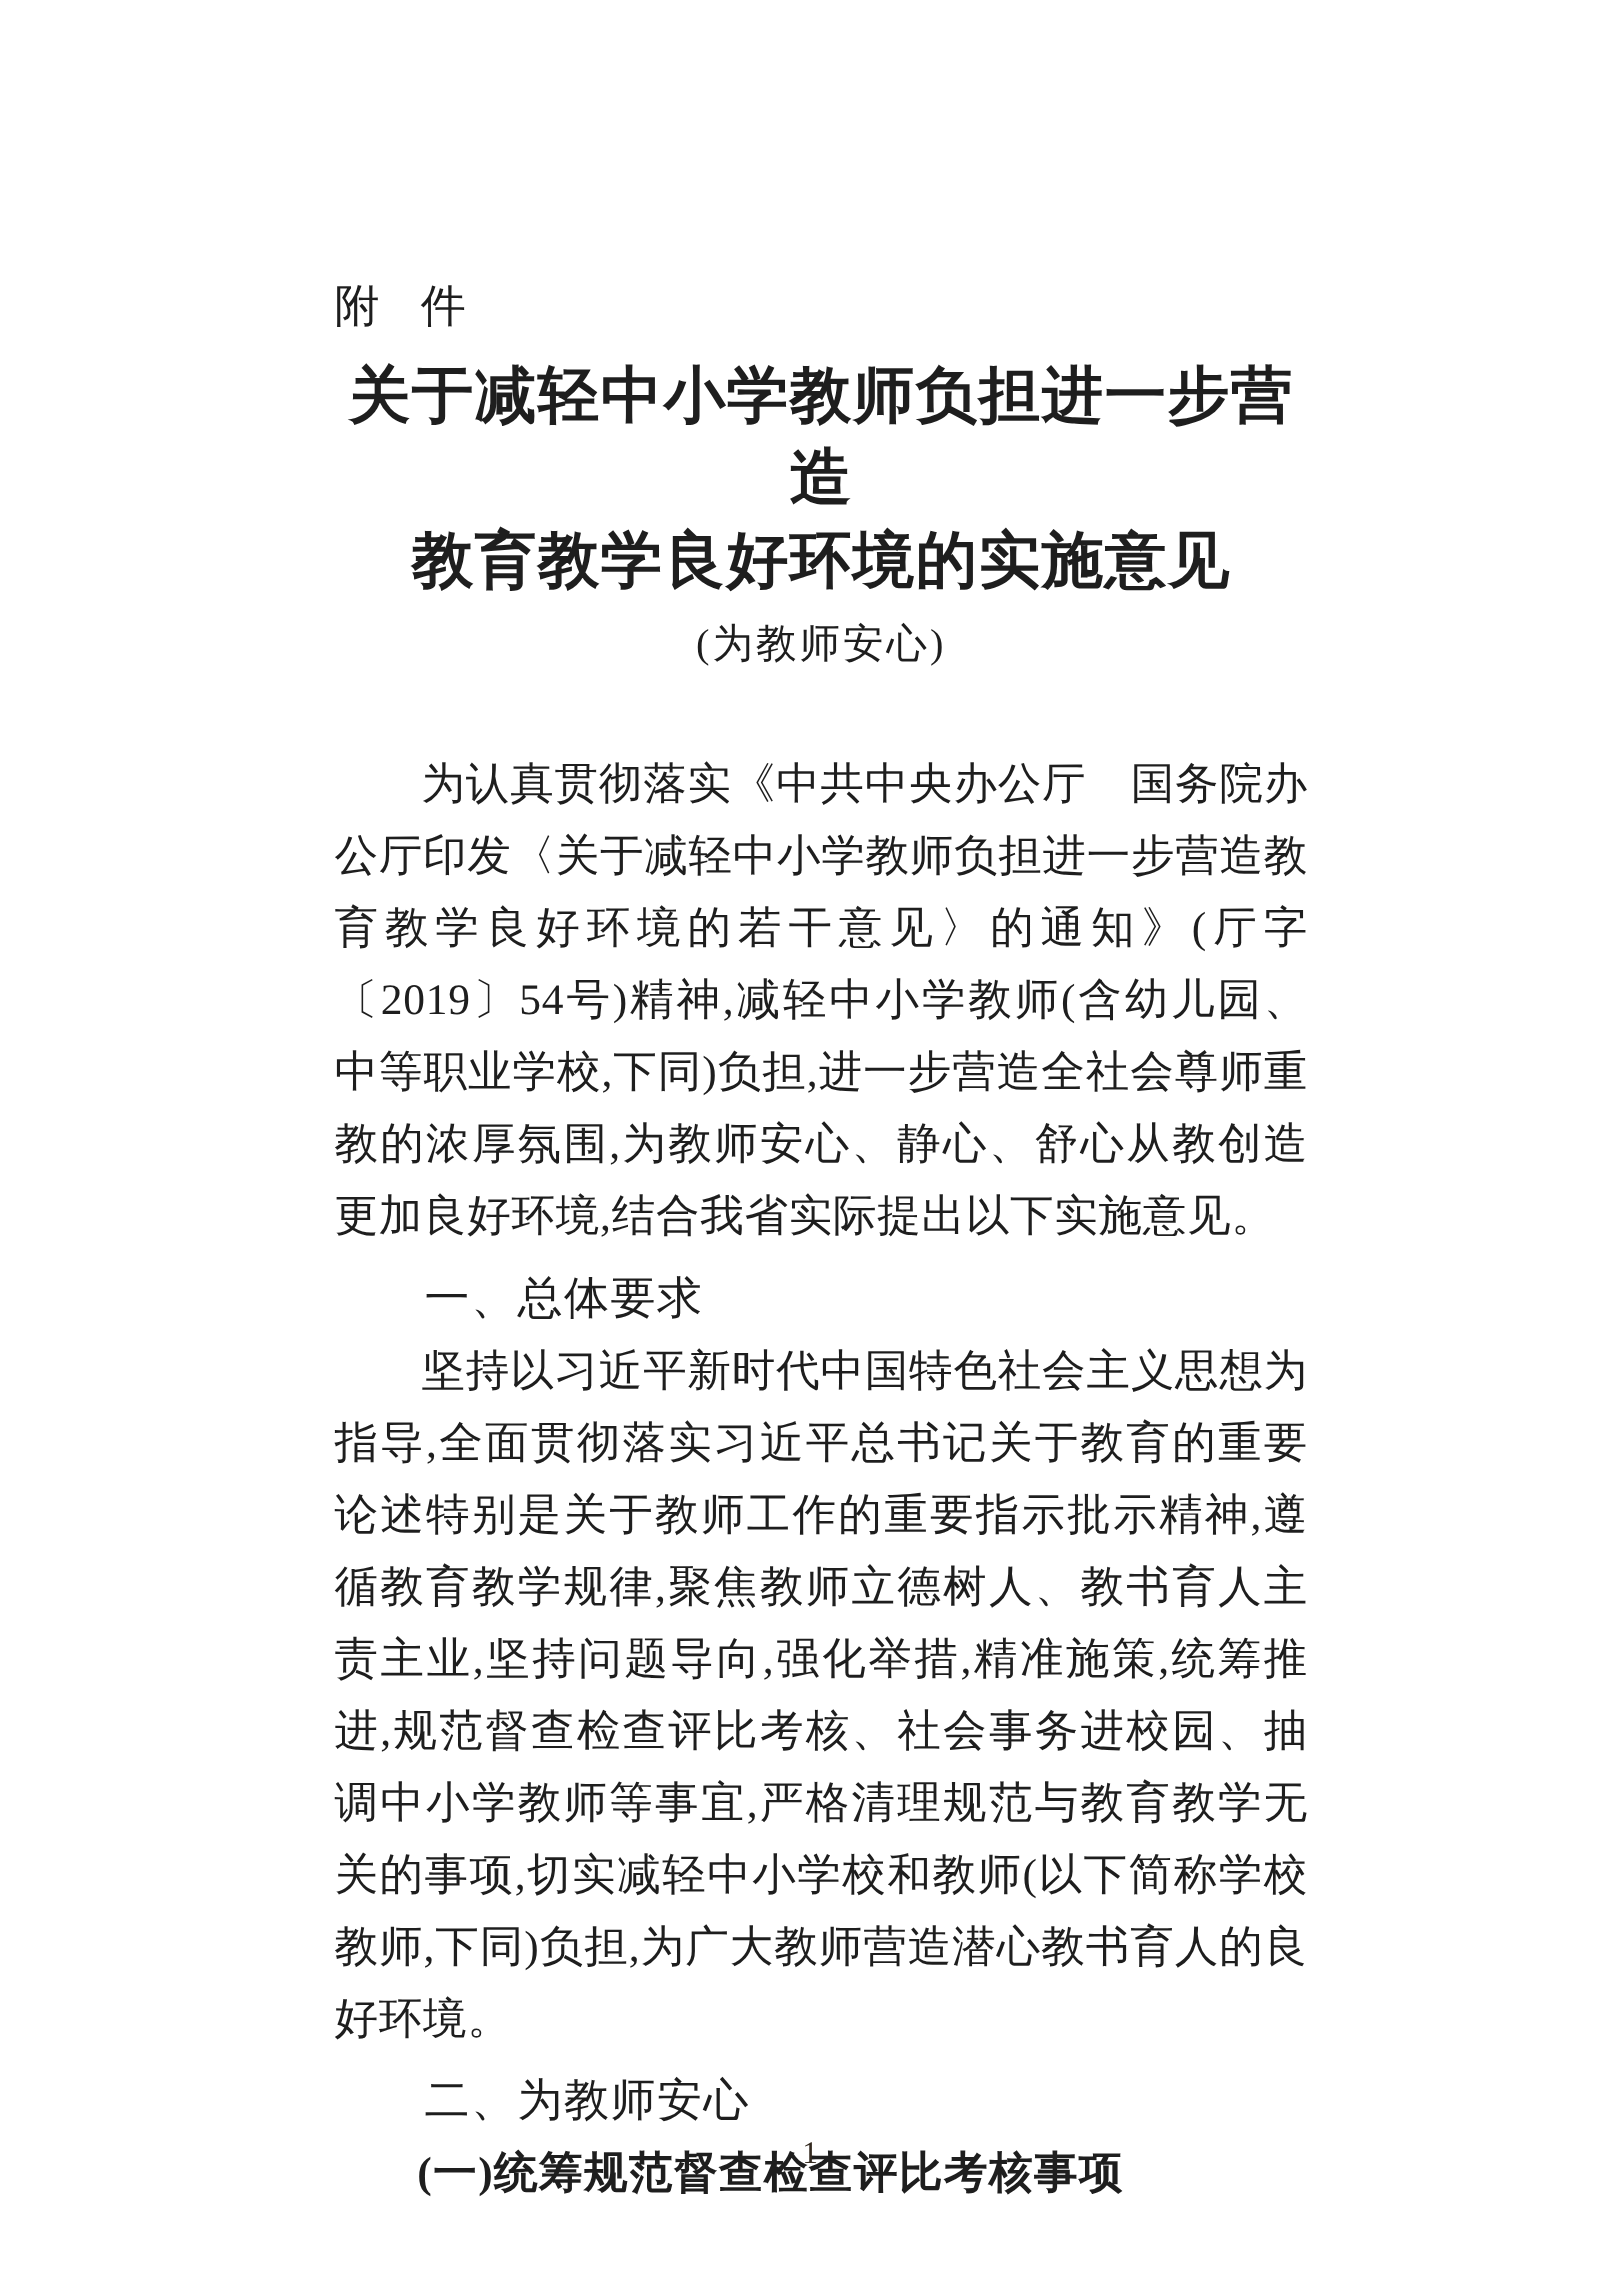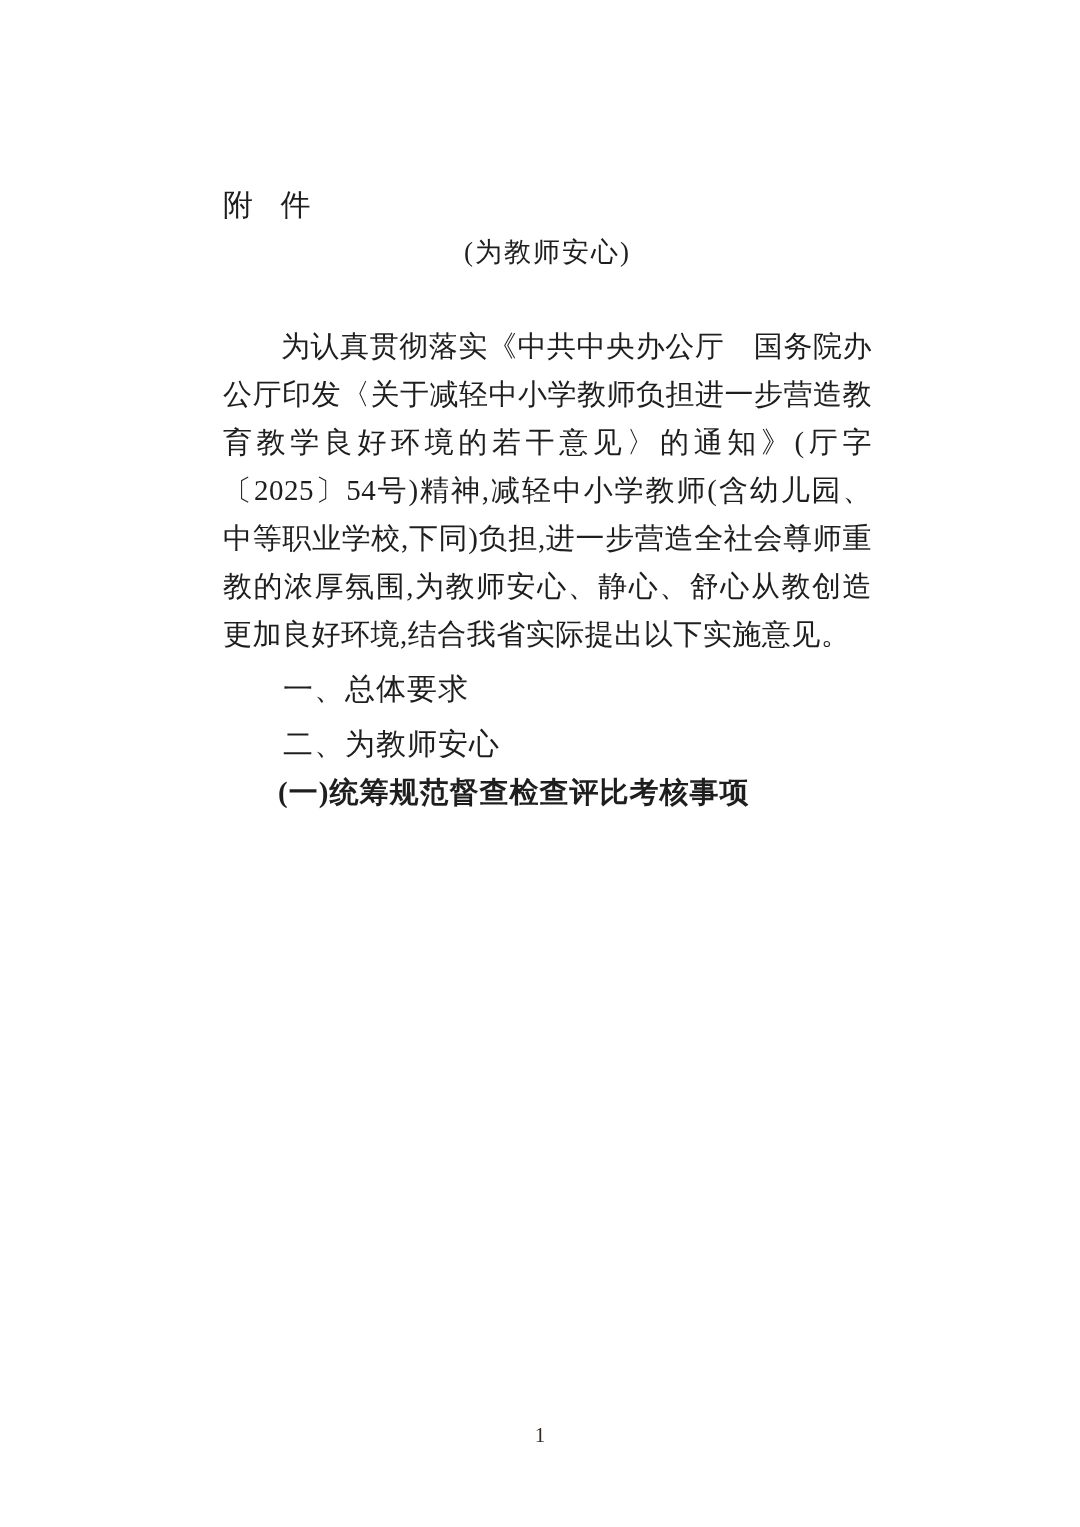--- a/index.html
+++ b/index.html
@@ -97,29 +97,34 @@
   }
 </style>
 </head>
 <body>
 
 <div class="page">
   <div class="content">
 
     <div class="attachment">附 件</div>
 
+    <div class="doc-title">
+      <div>关于减轻中小学教师负担进一步营造</div>
+      <div>教育教学良好环境的实施意见</div>
+    </div>
 
     <div class="doc-subtitle">(为教师安心)</div>
 
     <div class="body-block">
 
-      <p class="para">为认真贯彻落实《中共中央办公厅　国务院办公厅印发〈关于减轻中小学教师负担进一步营造教育教学良好环境的若干意见〉的通知》(厅字〔2025〕54号)精神,减轻中小学教师(含幼儿园、中等职业学校,下同)负担,进一步营造全社会尊师重教的浓厚氛围,为教师安心、静心、舒心从教创造更加良好环境,结合我省实际提出以下实施意见。</p>
+      <p class="para">为认真贯彻落实《中共中央办公厅　国务院办公厅印发〈关于减轻中小学教师负担进一步营造教育教学良好环境的若干意见〉的通知》(厅字〔2019〕54号)精神,减轻中小学教师(含幼儿园、中等职业学校,下同)负担,进一步营造全社会尊师重教的浓厚氛围,为教师安心、静心、舒心从教创造更加良好环境,结合我省实际提出以下实施意见。</p>
 
       <h2 class="heading">一、总体要求</h2>
 
+      <p class="para">坚持以习近平新时代中国特色社会主义思想为指导,全面贯彻落实习近平总书记关于教育的重要论述特别是关于教师工作的重要指示批示精神,遵循教育教学规律,聚焦教师立德树人、教书育人主责主业,坚持问题导向,强化举措,精准施策,统筹推进,规范督查检查评比考核、社会事务进校园、抽调中小学教师等事宜,严格清理规范与教育教学无关的事项,切实减轻中小学校和教师(以下简称学校教师,下同)负担,为广大教师营造潜心教书育人的良好环境。</p>
 
       <h2 class="heading">二、为教师安心</h2>
 
       <h3 class="subheading">(一)统筹规范督查检查评比考核事项</h3>
 
 
     </div>
   </div>
 
   <div class="page-number">1</div>

